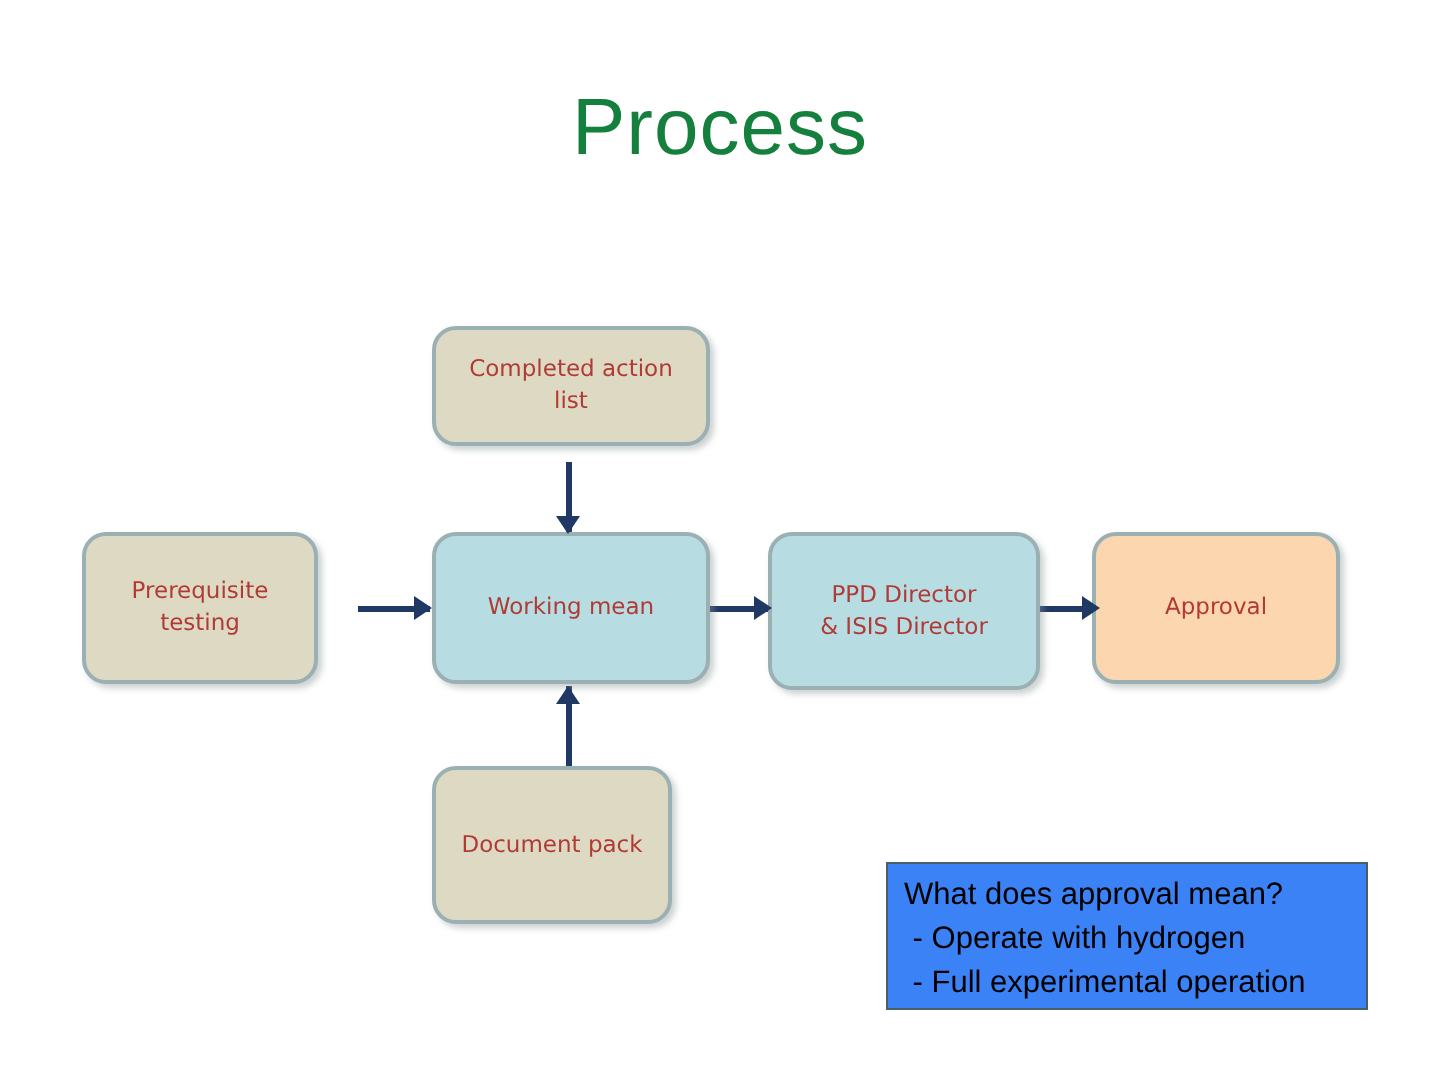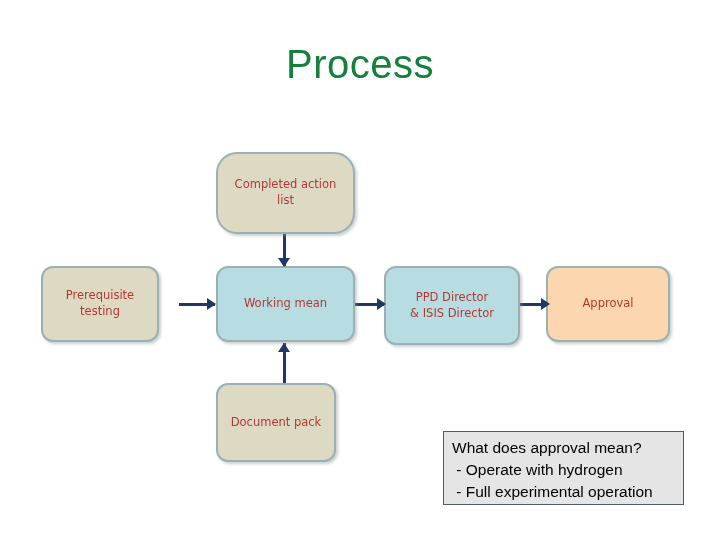--- a/index.html
+++ b/index.html
@@ -87,21 +87,21 @@
   .arrow-up {
     border-left: 6px solid transparent;
     border-right: 6px solid transparent;
     border-bottom: 9px solid #1f3864;
   }
 
   
   .note-box {
     position: absolute;
     box-sizing: border-box;
-    background: #e5e5e5;
+    background: #3b82f6;
     border: 1px solid #4a5f63;
     padding: 5px 8px 6px 8px;
     z-index: 4;
     font-family: "Liberation Sans", sans-serif;
     font-size: 15.5px;
     color: #000000;
     line-height: 1.42;
   }
   .note-line { display: block; white-space: pre; }
 </style>
@@ -120,21 +120,21 @@
 
   <div class="conn conn-h" style="left:179px; top:303px; width:36px;"></div>
   <div class="arrowhead arrow-right" style="left:207px; top:298px;"></div>
 
   <div class="conn conn-h" style="left:353px; top:303px; width:32px;"></div>
   <div class="arrowhead arrow-right" style="left:377px; top:298px;"></div>
 
   <div class="conn conn-h" style="left:519px; top:303px; width:30px;"></div>
   <div class="arrowhead arrow-right" style="left:541px; top:298px;"></div>
 
-  <div class="node fill-beige" style="left:216px; top:152px; width:139px; height:82px;border-radius:21px;">
+  <div class="node fill-beige" style="left:216px; top:163px; width:139px; height:60px;">
     <span class="node-label">Completed action
 list</span>
   </div>
 
   <div class="node fill-beige" style="left:41px; top:266px; width:118px; height:76px;">
     <span class="node-label">Prerequisite testing</span>
   </div>
 
   <div class="node fill-cyan" style="left:216px; top:266px; width:139px; height:76px;">
     <span class="node-label">Working mean</span>

